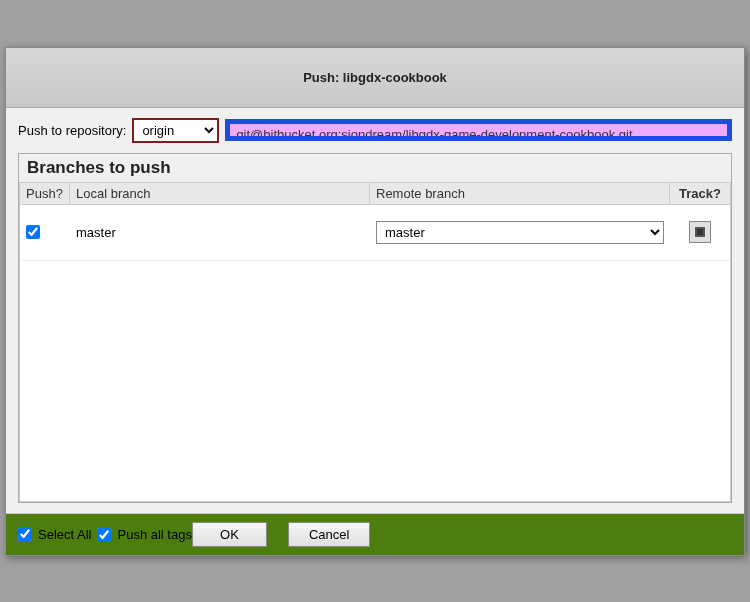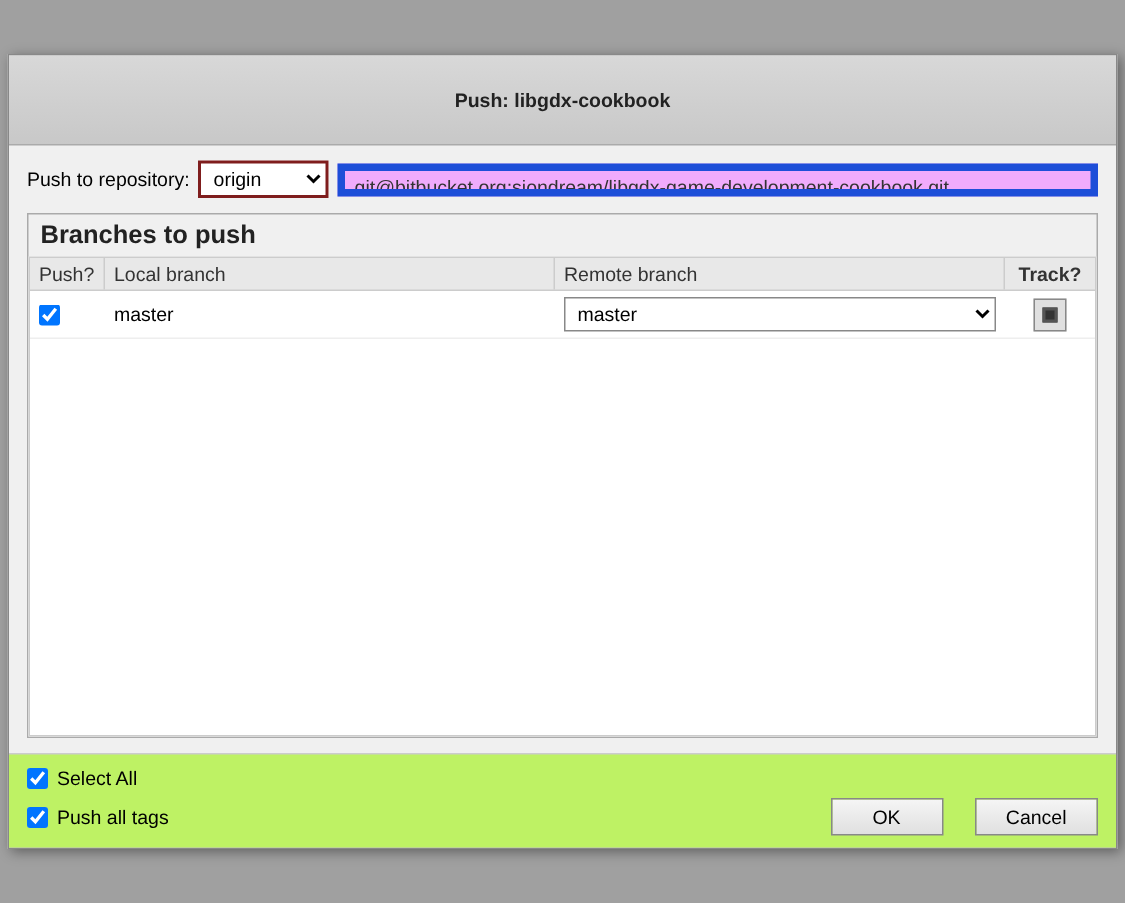--- a/index.html
+++ b/index.html
@@ -114,59 +114,58 @@
     }
 
     .content-table-row {
       display: grid;
       grid-template-columns: 50px 1fr 1fr 60px;
       border-bottom: 1px solid #eee;
       background: white;
     }
 
     .content-table-row > div {
-      padding: 4px 6px;
+      padding: 16px 6px;
       display: flex;
       align-items: center;
     }
 
     .content-table-row > div:last-child {
       justify-content: center;
     }
 
     .checkbox-input {
       width: 14px;
       height: 14px;
       cursor: pointer;
     }
 
     .bottom-bar {
       border-top: 1px solid #ccc;
       padding: 8px 12px;
       display: flex;
-      flex-direction: column;
-      gap: 6px;
-      background: #bef264;
+      gap: 6px;
+      background: #4d7c0f;
     }
 
     .select-all-row {
       display: flex;
       align-items: center;
       gap: 6px;
     }
 
     .push-tags-row {
       display: flex;
       align-items: center;
       justify-content: space-between;
     }
 
     .push-tags-left {
       display: flex;
-      align-items: center;
+      align-items: flex-end;
       gap: 6px;
     }
 
     .btn-row {
       display: flex;
       gap: 21px;
     }
 
     .btn {
       padding: 4px 20px;

